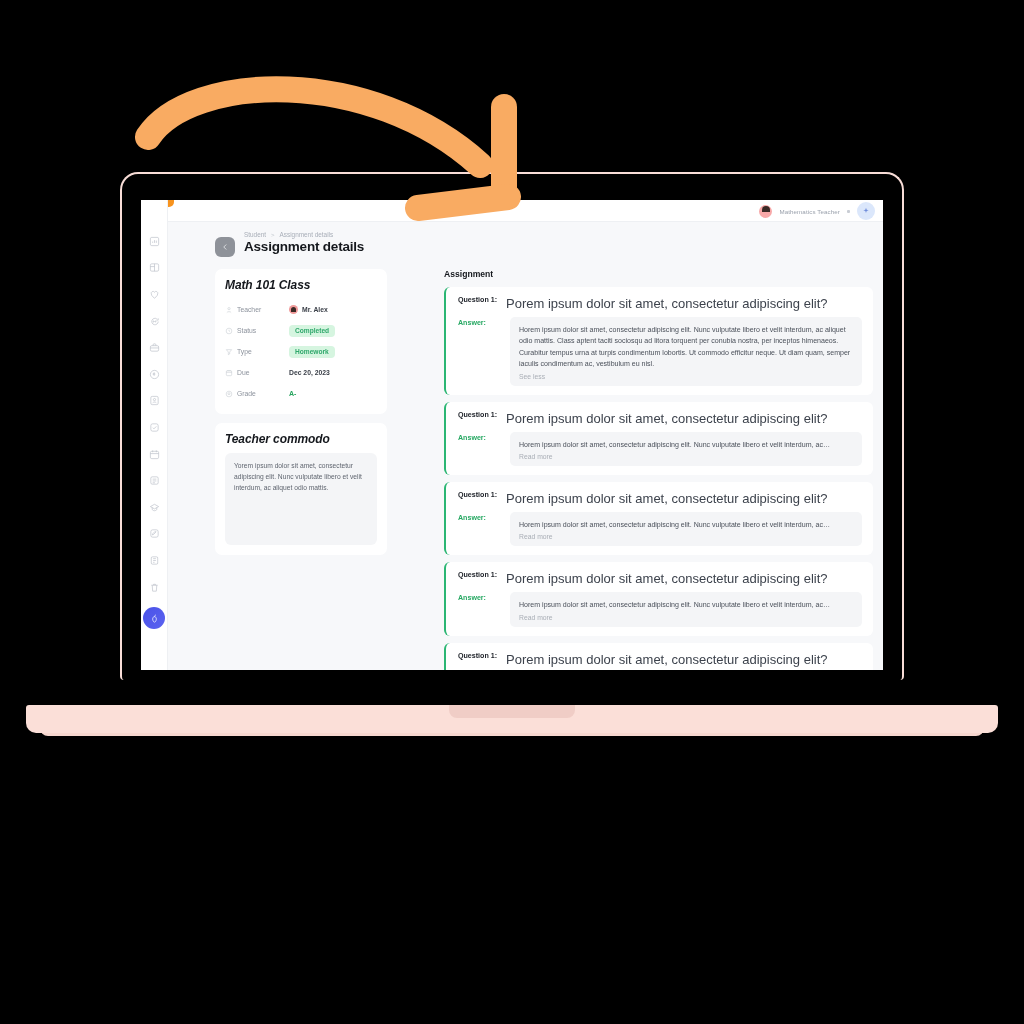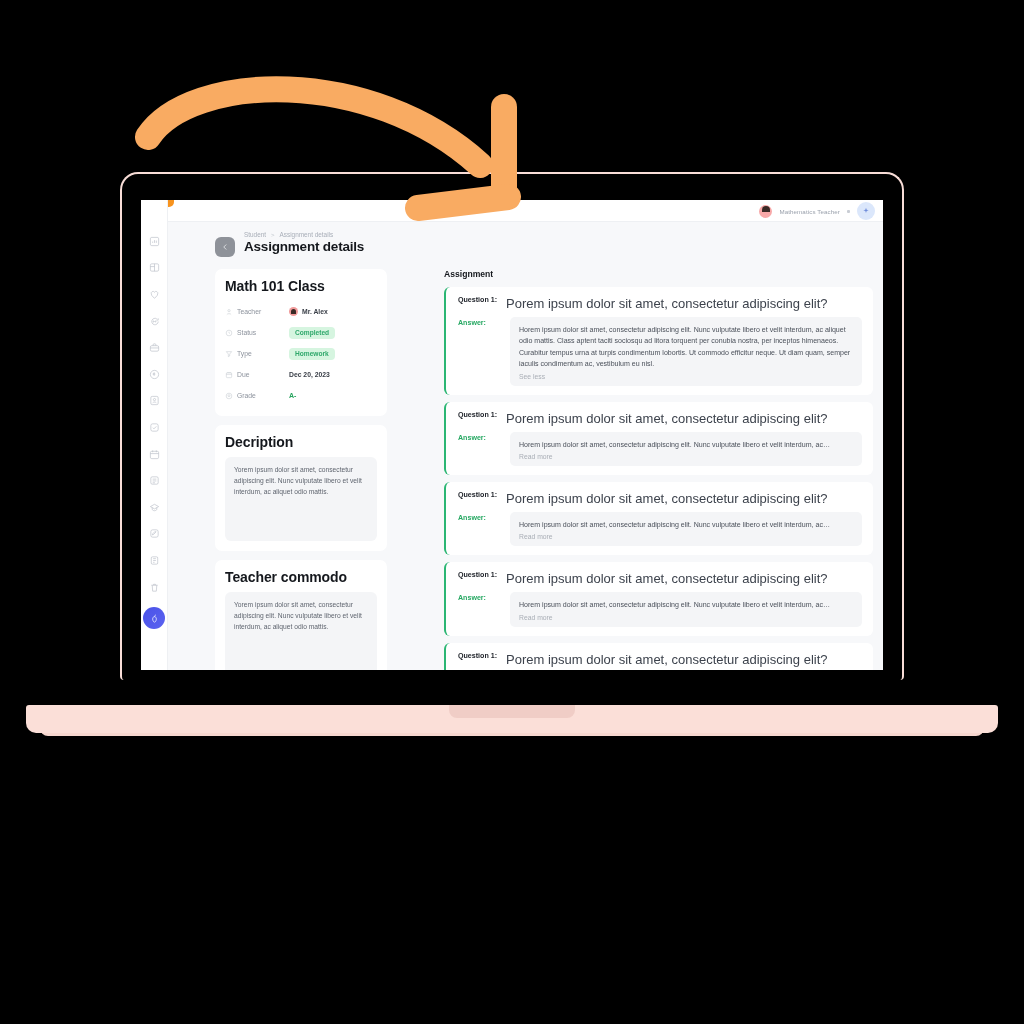--- a/index.html
+++ b/index.html
@@ -100,21 +100,21 @@
   .backbtn svg { width: 10px; height: 10px; stroke:#ffffff; fill:none; stroke-width:1.6; }
   .crumbs { display:flex; align-items:center; gap: 5px; font-size: 6.4px; color: #a8aeb8; }
   .crumb-sep { font-size: 6px; color:#c2c7ce; }
   .ptitle { font-size: 13.5px; font-weight: 700; color: #15181d; margin-top: 1px; letter-spacing: -.2px; }
 
   .cols { display: flex; gap: 9px; padding: 12px 10px 0 47px; }
   .leftcol { width: 172px; flex: 0 0 172px; display:flex; flex-direction:column; gap: 9px; }
   .rightcol { flex: 1; margin-left: 48px; }
 
   .card { background: #ffffff; border-radius: 7px; padding: 9px 10px 10px 10px; }
-  .card-title { font-size: 14px; font-weight: 700; color: #15181d; margin-bottom: 7px; letter-spacing:-.1px; }
+  .card-title { font-size: 12px; font-weight: 700; color: #15181d; margin-bottom: 7px; letter-spacing:-.1px;font-style:italic; }
 
   .meta-row { display:flex; align-items:center; height: 21px; }
   .meta-ic { width: 12px; flex: 0 0 12px; display:flex; align-items:center; }
   .meta-ic svg { width: 8px; height: 8px; stroke:#b4bac3; fill:none; stroke-width:1.3; }
   .meta-label { font-size: 6.8px; color: #8d939d; width: 52px; flex:0 0 52px; }
   .meta-val { font-size: 6.8px; color: #3b4049; font-weight: 600; display:flex; align-items:center; gap:4px; }
   .mini-av { width: 9px; height: 9px; border-radius: 50%; background: #f09a9a; position:relative; overflow:hidden; }
   .mini-av::after { content:""; position:absolute; left:2px; top:1.5px; width:5px; height:5px; background:#3a2a26; border-radius:3px 3px 0 0; }
   .badge { background: #d6f5e0; color: #2fa86b; font-size: 6.6px; font-weight: 600; padding: 2.5px 6px; border-radius: 4px; }
   .grade { color: #24a35c; font-weight: 700; font-size: 7px; }
@@ -339,24 +339,20 @@
                     <svg viewBox="0 0 24 24">
                       <circle cx="12" cy="12" r="8.5"></circle>
                       <circle cx="12" cy="11" r="3"></circle>
                     </svg>
                   </span>
                 <span class="meta-label">Grade</span>
                 <span class="grade">A-</span>
               </div>
             </div>
 
-            <div class="card">
-              <div class="card-title">Decription</div>
-              <div class="textbox desc-box">Yorem ipsum dolor sit amet, consectetur adipiscing elit. Nunc vulputate libero et velit interdum, ac aliquet odio mattis.</div>
-            </div>
 
             <div class="card">
               <div class="card-title">Teacher commodo</div>
               <div class="textbox comment-box">Yorem ipsum dolor sit amet, consectetur adipiscing elit. Nunc vulputate libero et velit interdum, ac aliquet odio mattis.</div>
             </div>
 
           </div>
 
           <div class="rightcol">
             <div class="assign-title">Assignment</div>

